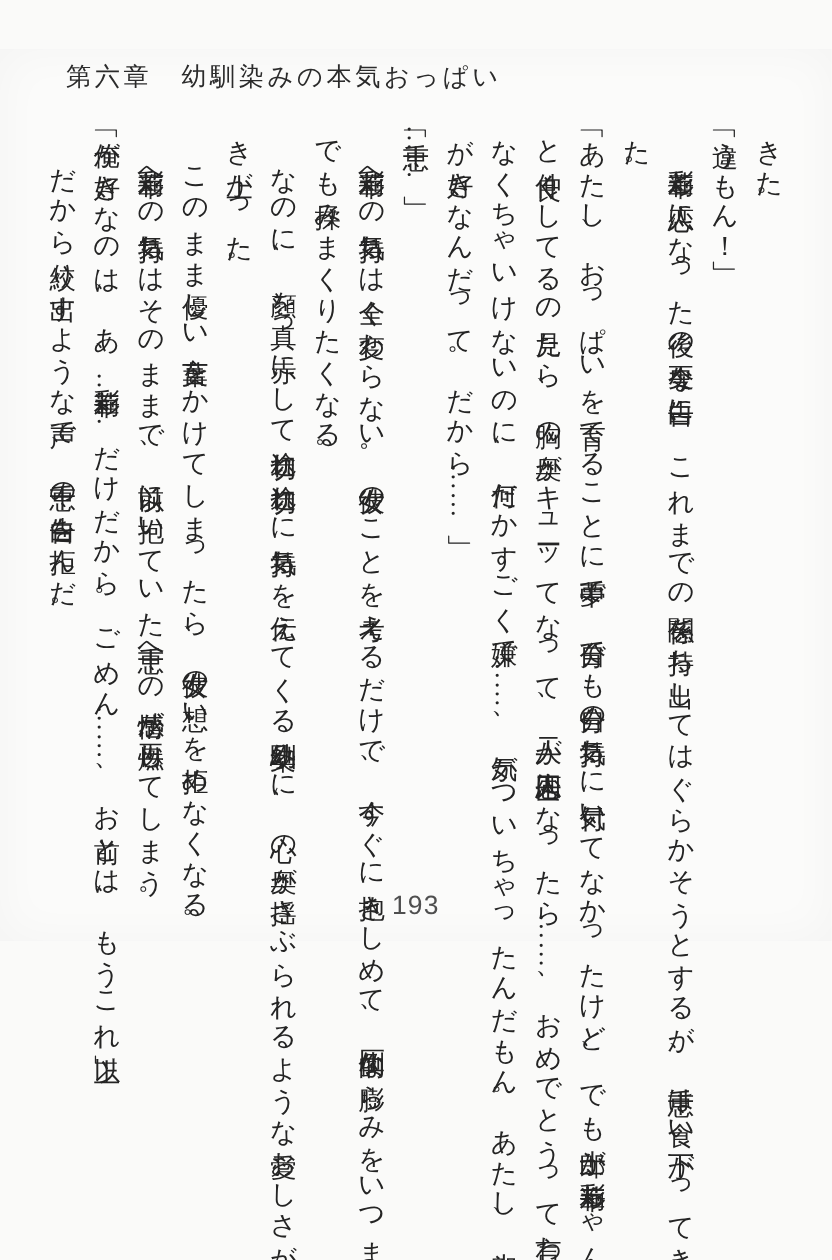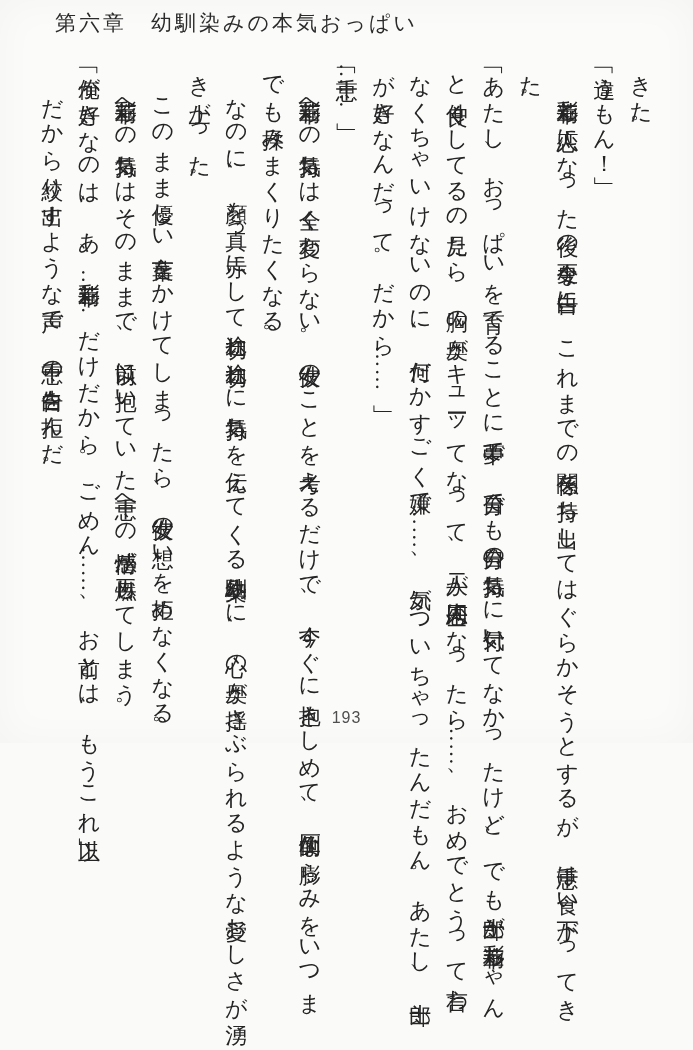--- a/index.html
+++ b/index.html
@@ -9,20 +9,21 @@
     overflow: hidden;
     font-family: "Liberation Serif", "DejaVu Serif", serif;
     color: #262626;
   }
   .page {
     position: relative;
     width: 693px;
     height: 743px;
     background: #fbfbfa;
     box-shadow: inset 0 0 40px rgba(0,0,0,0.03);
+    margin-top: 41px;
   }
   .chapter-header {
     position: absolute;
     left: 55px;
     top: 9px;
     font-size: 21px;
     letter-spacing: 3px;
     white-space: pre;
     color: #2b2b2b;
   }
@@ -39,21 +40,21 @@
     color: #242424;
   }
   .para { text-indent: 0; }
   .para.indent { text-indent: 23px; }
   .page-number {
     position: absolute;
     bottom: 16px;
     left: 0;
     width: 100%;
     text-align: center;
-    font-size: 16px;
+    font-size: 22px;
     letter-spacing: 1px;
     color: #4f4f4f;
     font-family: "Liberation Sans", "DejaVu Sans", sans-serif;
   }
 </style>
 </head>
 <body>
 
 <div class="page">
   <div class="chapter-header">第六章　幼馴染みの本気おっぱい</div>

